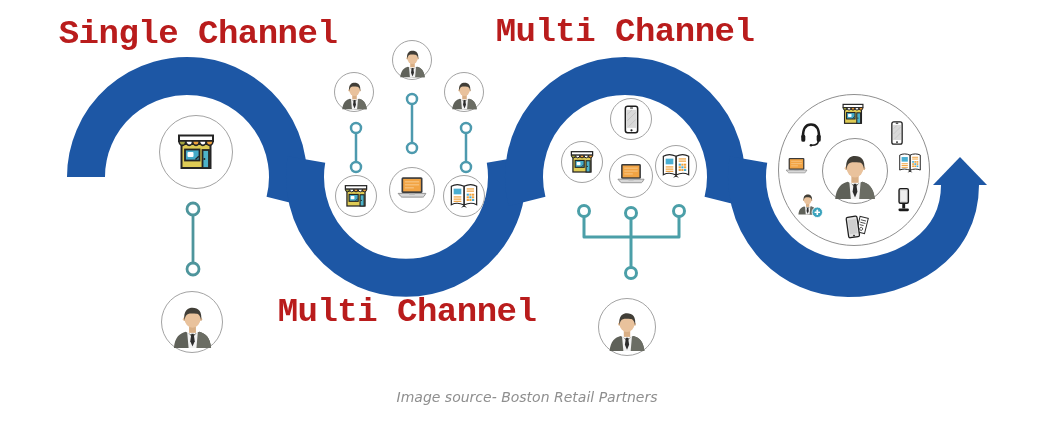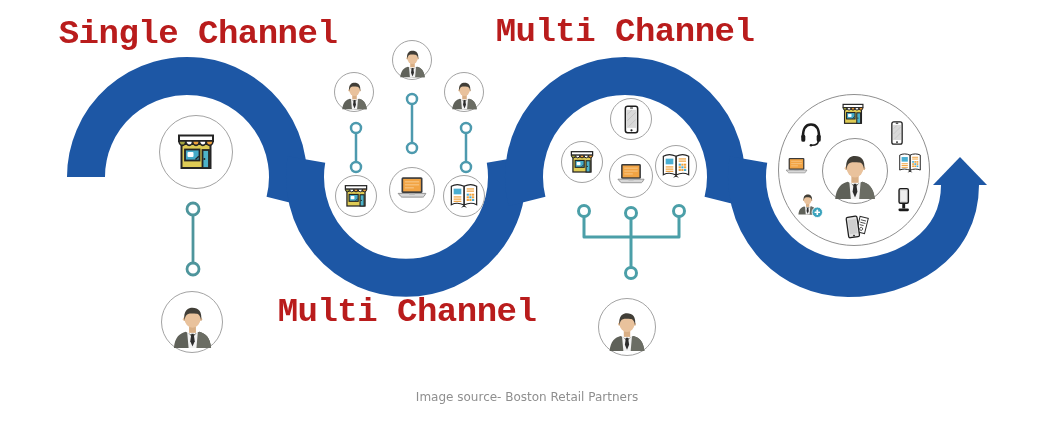--- a/index.html
+++ b/index.html
@@ -7,21 +7,21 @@
          font-family:"DejaVu Sans",sans-serif;}
   .layer{position:absolute;left:0;top:0;}
   .title{position:absolute;transform:translate(-50%,-50%);
          font-family:Liberation Mono, monospace;font-weight:700;
          font-size:34px;color:#b91c1c;letter-spacing:-0.5px;white-space:nowrap;}
   .bubble{position:absolute;border-radius:50%;background:#fff;border:1.6px solid #a3a3a3;
           display:flex;align-items:center;justify-content:center;box-sizing:border-box;}
   .ring{position:absolute;border-radius:50%;background:#fff;border:1.6px solid #8f8f8f;
         box-sizing:border-box;}
   .sat{position:absolute;}
-  .caption{position:absolute;transform:translate(-50%,-50%);font-size:12px;
+  .caption{position:absolute;transform:translate(-50%,-50%);font-style:italic;font-size:14px;
            color:#8f8f8f;white-space:nowrap;font-family:"DejaVu Sans",sans-serif;}
 </style>
 </head>
 <body>
 
 <svg width="0" height="0" style="position:absolute" xmlns="http://www.w3.org/2000/svg" xmlns:xlink="http://www.w3.org/1999/xlink" aria-hidden="true">
   <defs>
     <symbol id="sym-storefront" viewBox="0 0 48 48">
       <rect x="9.5" y="16" width="29" height="24" fill="#decb55" stroke="#242424" stroke-width="2"></rect>
       <rect x="7" y="7.5" width="34" height="5.5" fill="#ffffff" stroke="#242424" stroke-width="2"></rect>

